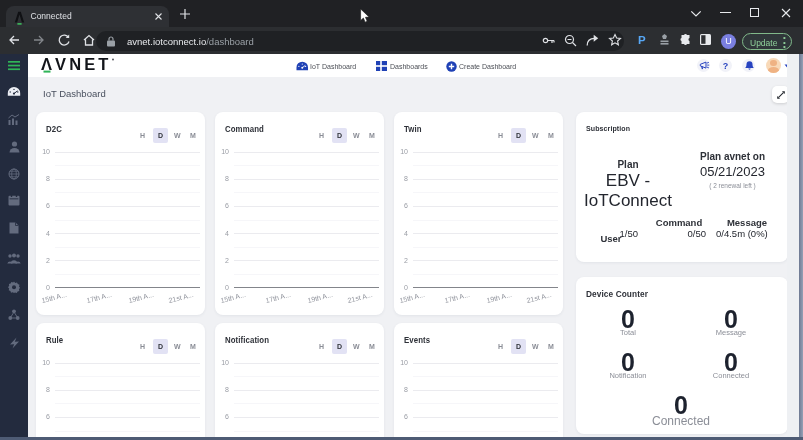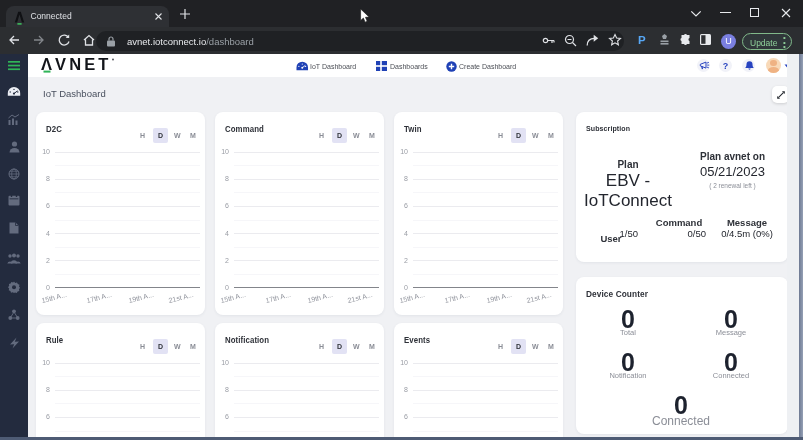--- a/index.html
+++ b/index.html
@@ -429,21 +429,21 @@
     <div class="abs subttl" style="left:0;top:46.5px;width:104px;text-align:center;font-size:10px">Plan</div>
     <div class="abs" style="left:0;top:59px;width:104px;text-align:center;font-size:17px;color:#23262e">EBV - IoTConnect</div>
     <div class="abs subttl" style="left:104px;top:38.5px;width:105px;text-align:center;font-size:10px">Plan avnet on</div>
     <div class="abs" style="left:104px;top:52px;width:105px;text-align:center;font-size:13px;color:#23262e">05/21/2023</div>
     <div class="abs" style="left:104px;top:69.5px;width:105px;text-align:center;font-size:6.5px;color:#8b8e97">( 2 renewal left )</div>
     <div class="abs subttl" style="left:8px;top:121px;width:54px;text-align:center;font-size:9.5px">User</div>
     <div class="abs" style="left:8px;top:116px;width:54px;text-align:right;font-size:9.5px;color:#23262e">1/50</div>
     <div class="abs subttl" style="left:76px;top:105px;width:54px;text-align:center;font-size:9.5px">Command</div>
     <div class="abs" style="left:76px;top:116px;width:54px;text-align:right;font-size:9.5px;color:#23262e">0/50</div>
     <div class="abs subttl" style="left:140px;top:105px;width:62px;text-align:center;font-size:9.5px">Message</div>
-    <div class="abs" style="left:140px;top:116px;width:62px;text-align:center;font-size:9.5px;color:#23262e">0/4.5m (0%)</div>
+    <div class="abs" style="left:140px;top:116px;width:62px;font-size:9.5px;color:#23262e">0/4.5m (0%)</div>
   </div>
 
   <div class="card" style="left:576px;top:277px;width:212px;height:157px">
     <div class="ctitle" style="top:12px;font-size:9px">Device Counter</div>
     <div class="abs" style="left:12px;top:28px;width:80px;text-align:center;font-size:25px;font-weight:bold;color:#1d222e">0</div>
     <div class="abs" style="left:12px;top:51px;width:80px;text-align:center;font-size:7.5px;color:#8b8e97">Total</div>
     <div class="abs" style="left:115px;top:28px;width:80px;text-align:center;font-size:25px;font-weight:bold;color:#1d222e">0</div>
     <div class="abs" style="left:115px;top:51px;width:80px;text-align:center;font-size:7.5px;color:#8b8e97">Message</div>
     <div class="abs" style="left:12px;top:71px;width:80px;text-align:center;font-size:25px;font-weight:bold;color:#1d222e">0</div>
     <div class="abs" style="left:12px;top:94px;width:80px;text-align:center;font-size:7.5px;color:#8b8e97">Notification</div>

